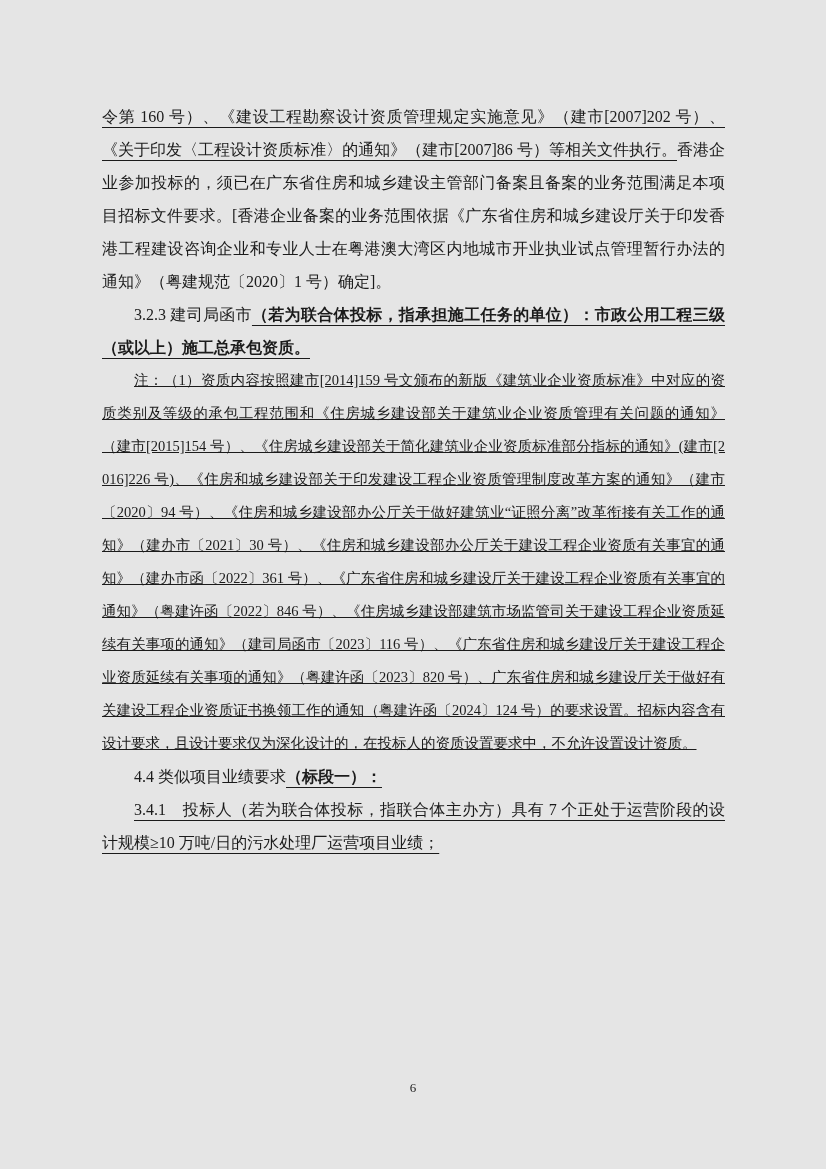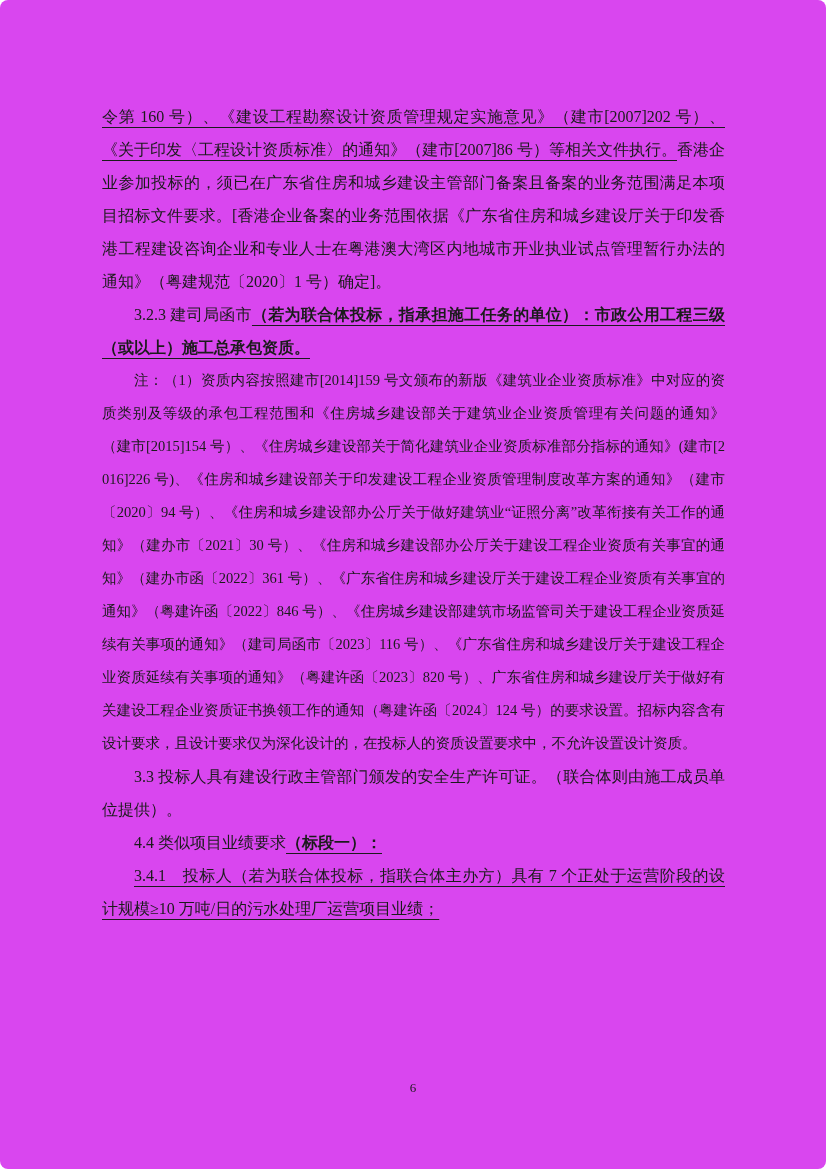--- a/index.html
+++ b/index.html
@@ -4,45 +4,45 @@
 <style>
   html, body {
     margin: 0;
     padding: 0;
     background: #ffffff;
   }
   .page {
     position: relative;
     width: 826px;
     height: 1169px;
-    background: #d946ef;
+    background: #e5e5e5;
     overflow: hidden;
     font-family: "Liberation Serif", "DejaVu Serif", serif;
     color: #1b1b1b;
-    border-radius: 8px;
   }
   .doc-body {
     position: absolute;
     left: 102px;
     top: 100px;
     width: 623px;
   }
   .para {
     margin: 0;
     font-size: 16px;
     line-height: 33px;
     text-align: justify;
     white-space: pre-wrap;
     word-break: break-all;
   }
   .para.indent {
     text-indent: 32px;
   }
   .para.note {
     font-size: 14.5px;
+    text-decoration: underline;
   }
   .seg-u {
     text-decoration: underline;
     text-underline-offset: 5px;
     text-decoration-thickness: 1px;
   }
   .seg-b {
     font-weight: bold;
   }
   .page-number {
@@ -57,18 +57,17 @@
   }
 </style>
 </head>
 <body>
 
 <div class="page">
   <div class="doc-body">
       <p class="para"><span class="seg-u">令第 160 号）、《建设工程勘察设计资质管理规定实施意见》（建市[2007]202 号）、《关于印发〈工程设计资质标准〉的通知》（建市[2007]86 号）等相关文件执行。</span><span>香港企业参加投标的，须已在广东省住房和城乡建设主管部门备案且备案的业务范围满足本项目招标文件要求。[香港企业备案的业务范围依据《广东省住房和城乡建设厅关于印发香港工程建设咨询企业和专业人士在粤港澳大湾区内地城市开业执业试点管理暂行办法的通知》（粤建规范〔2020〕1 号）确定]。</span></p>
       <p class="para indent"><span>3.2.3 建司局函市</span><span class="seg-u seg-b">（若为联合体投标，指承担施工任务的单位）：市政公用工程三级（或以上）施工总承包资质。</span></p>
       <p class="para indent note"><span>注：（1）资质内容按照建市[2014]159 号文颁布的新版《建筑业企业资质标准》中对应的资质类别及等级的承包工程范围和《住房城乡建设部关于建筑业企业资质管理有关问题的通知》（建市[2015]154 号）、《住房城乡建设部关于简化建筑业企业资质标准部分指标的通知》(建市[2016]226 号)、《住房和城乡建设部关于印发建设工程企业资质管理制度改革方案的通知》（建市〔2020〕94 号）、《住房和城乡建设部办公厅关于做好建筑业“证照分离”改革衔接有关工作的通知》（建办市〔2021〕30 号）、《住房和城乡建设部办公厅关于建设工程企业资质有关事宜的通知》（建办市函〔2022〕361 号）、《广东省住房和城乡建设厅关于建设工程企业资质有关事宜的通知》（粤建许函〔2022〕846 号）、《住房城乡建设部建筑市场监管司关于建设工程企业资质延续有关事项的通知》（建司局函市〔2023〕116 号）、《广东省住房和城乡建设厅关于建设工程企业资质延续有关事项的通知》（粤建许函〔2023〕820 号）、广东省住房和城乡建设厅关于做好有关建设工程企业资质证书换领工作的通知（粤建许函〔2024〕124 号）的要求设置。招标内容含有设计要求，且设计要求仅为深化设计的，在投标人的资质设置要求中，不允许设置设计资质。</span></p>
-      <p class="para indent"><span>3.3 投标人具有建设行政主管部门颁发的安全生产许可证。（联合体则由施工成员单位提供）。</span></p>
       <p class="para indent"><span>4.4 类似项目业绩要求</span><span class="seg-u seg-b">（标段一）：</span></p>
       <p class="para indent"><span class="seg-u">3.4.1　投标人（若为联合体投标，指联合体主办方）具有 7 个正处于运营阶段的设计规模≥10 万吨/日的污水处理厂运营项目业绩；</span></p>
     </div>
   <div class="page-number">6</div>
 </div>
 
 </body></html>

